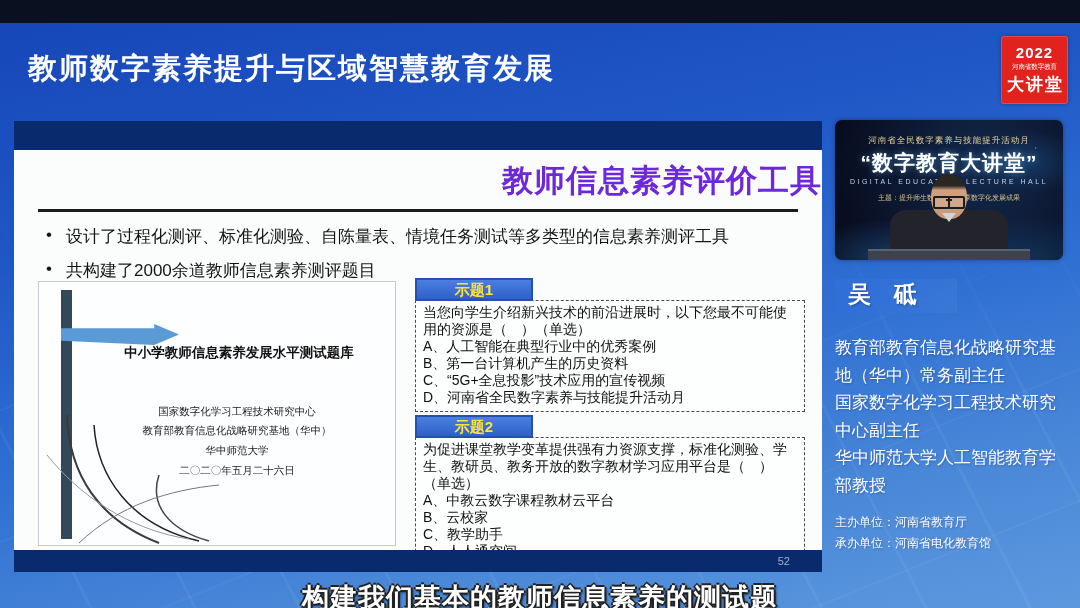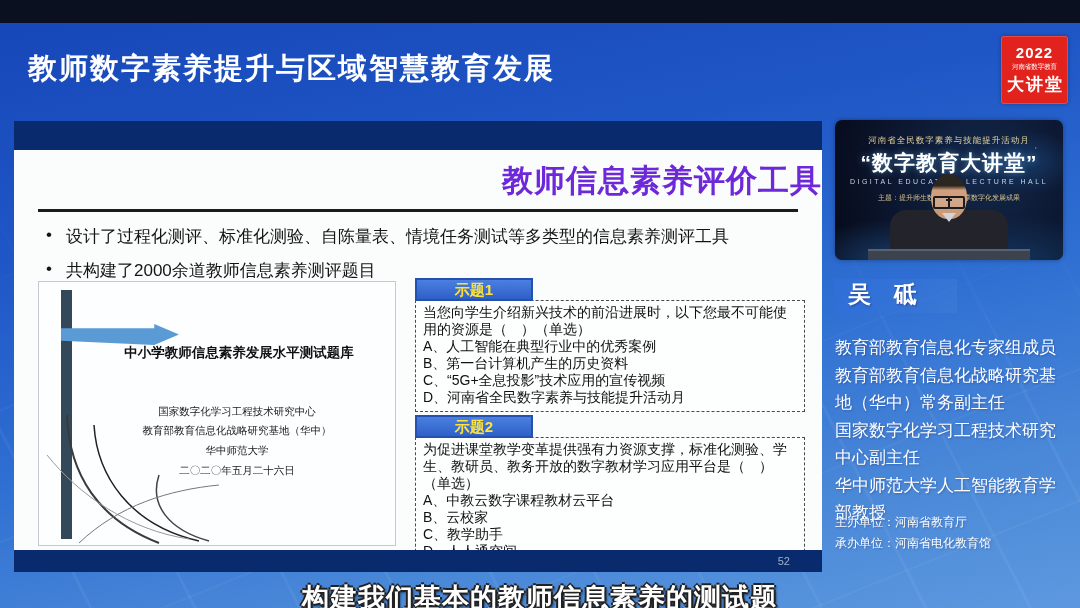--- a/index.html
+++ b/index.html
@@ -173,21 +173,20 @@
     <div class="spk-glasses"></div>
     <div class="spk-bridge"></div>
     <div class="spk-laptop"></div>
   </div>
 
   <div class="name-badge">
     <span>吴　砥</span>
   </div>
 
   <div class="creds">
-    <div>教育部教育信息化专家组成员</div>
     <div>教育部教育信息化战略研究基地（华中）常务副主任</div>
     <div>国家数字化学习工程技术研究中心副主任</div>
     <div>华中师范大学人工智能教育学部教授</div>
   </div>
 
   <div class="orgs">
     <div>主办单位：河南省教育厅</div>
     <div>承办单位：河南省电化教育馆</div>
   </div>
 

